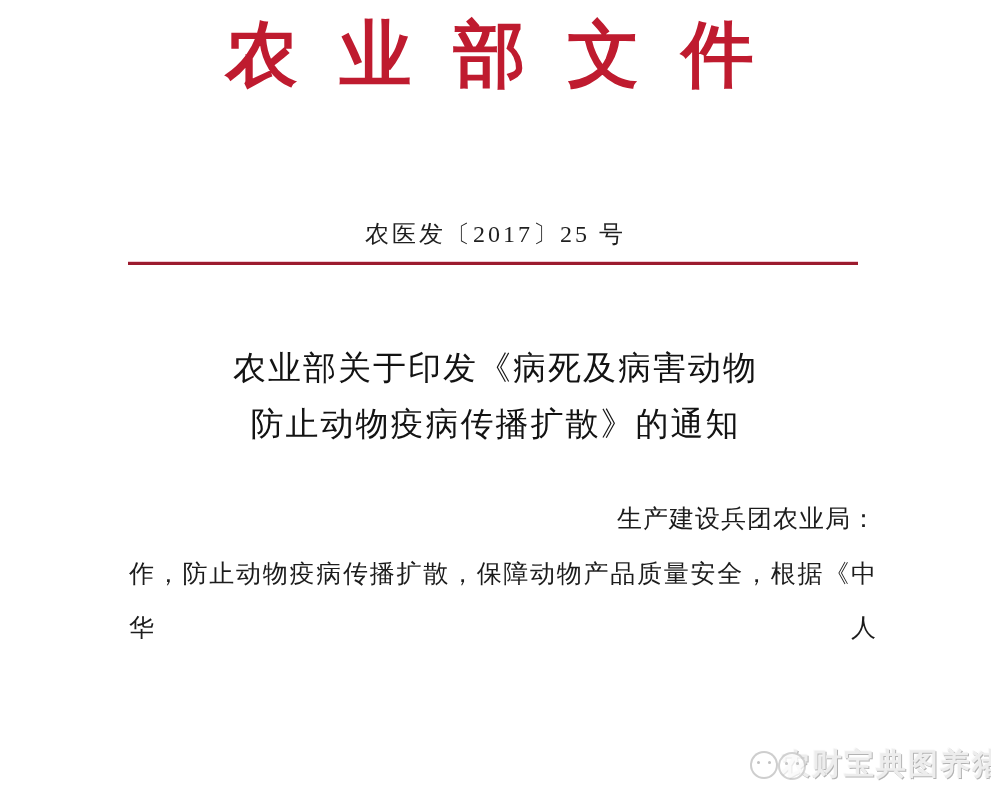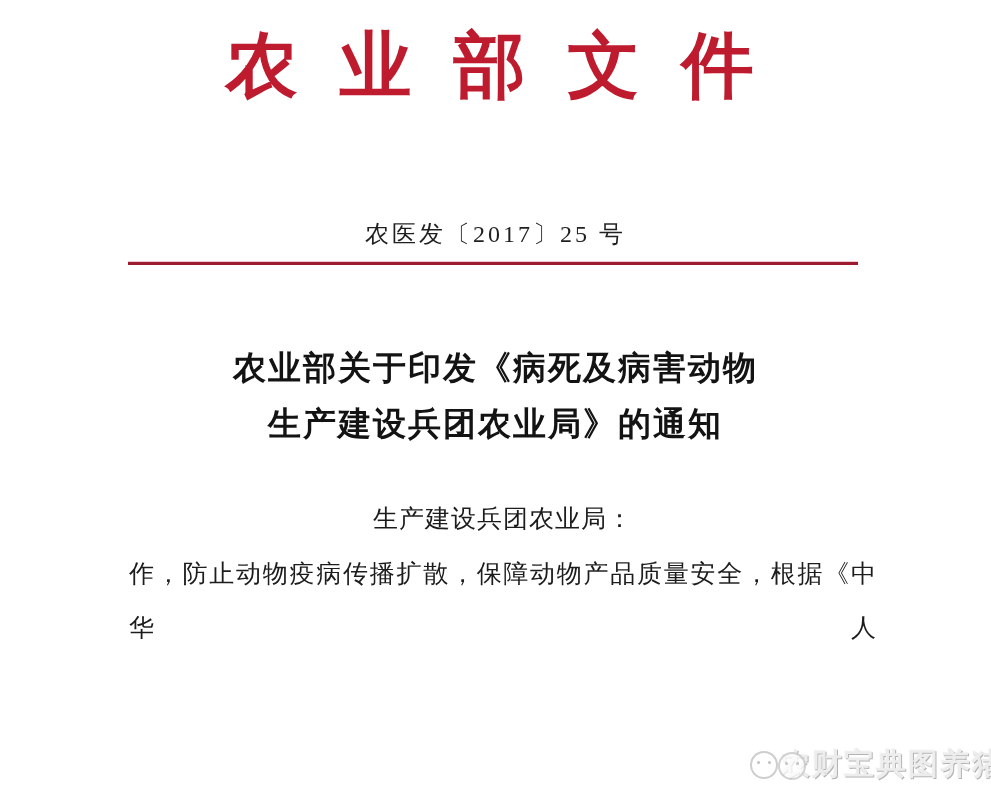--- a/index.html
+++ b/index.html
@@ -5,21 +5,21 @@
   html,body{margin:0;padding:0;background:#ffffff;}
   .page{
     position:relative;
     width:991px;height:806px;
     background:#ffffff;
     overflow:hidden;
     font-family:"Liberation Serif","DejaVu Serif",serif;
   }
   
   .agency-header{
-    position:absolute;top:18px;left:0;width:991px;
+    position:absolute;top:7px;left:0;width:991px;
     text-align:center;
     color:#bf1b2f;
     font-size:72px;
     font-weight:600;
     letter-spacing:12px;
     white-space:nowrap;
   }
   
   .doc-number{
     position:absolute;top:218px;left:0;width:991px;
@@ -34,39 +34,39 @@
     width:730px;height:3px;
     background:#9c1b2e;
     border-top:1px solid #f0c9d3;
   }
   
   .doc-title{
     position:absolute;top:340px;left:0;width:991px;
     text-align:center;
     color:#131313;
     font-size:33px;
-    font-weight:bold;
+    font-weight:normal;
     line-height:56px;
     letter-spacing:2px;
   }
   
   .body-text{
     position:absolute;top:492px;left:129px;
     width:748px;
     color:#1c1c1c;
     font-size:25px;
     line-height:54.5px;
     letter-spacing:1px;
   }
   .line-fill{
     text-align:justify;
     text-align-last:justify;
   }
   .line-short{
-    text-align:center;
+    text-align:right;
   }
   .line-indent{
     text-indent:2em;
   }
   
   .watermark{
     position:absolute;top:744px;left:750px;
     display:flex;align-items:center;
     white-space:nowrap;
     pointer-events:none;
@@ -119,21 +119,21 @@
 <div class="page">
 
   <div class="agency-header">农 业 部 文 件</div>
 
   <div class="doc-number">农医发〔2017〕25 号</div>
 
   <div class="red-rule"></div>
 
   <div class="doc-title">
     <div>农业部关于印发《病死及病害动物</div>
-    <div>生产建设兵团农业局》的通知</div>
+    <div>防止动物疫病传播扩散》的通知</div>
   </div>
 
   <div class="body-text">
     <div class="line-short">生产建设兵团农业局：</div>
     <div class="line-fill">作，防止动物疫病传播扩散，保障动物产品质量安全，根据《中华人</div>
 
   </div>
 
   <div class="watermark">
     <span class="wm-circle"></span>

